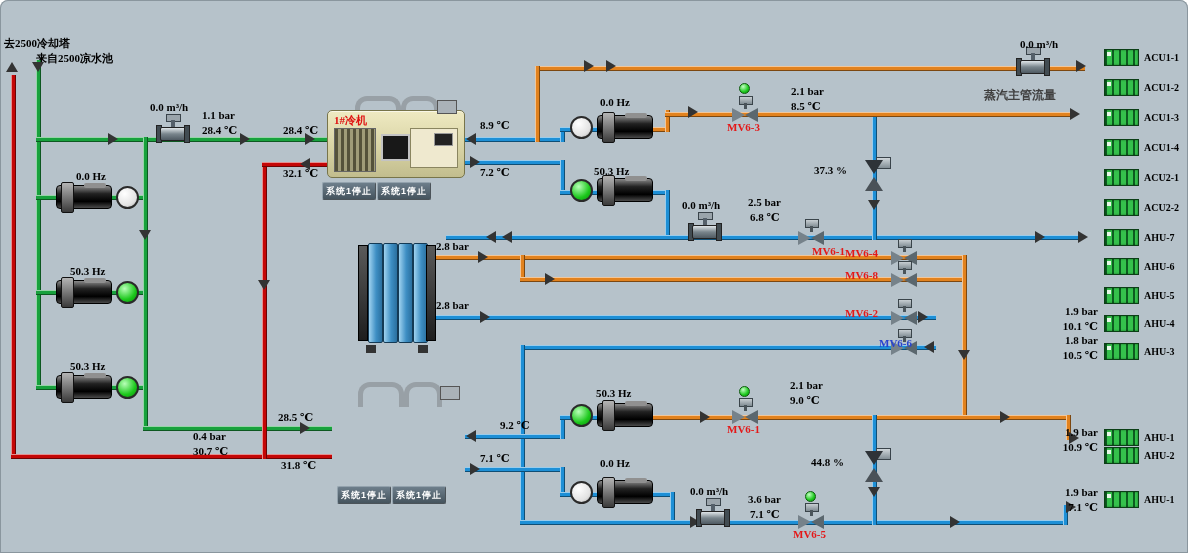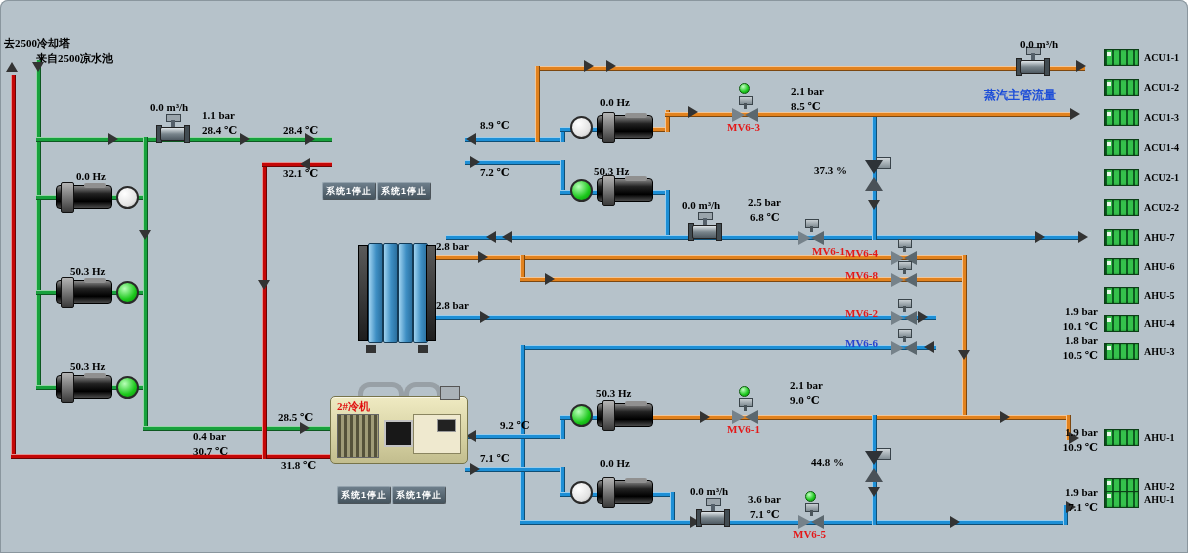--- a/index.html
+++ b/index.html
@@ -16,21 +16,21 @@
   .aL{border-top:6px solid transparent;border-bottom:6px solid transparent;border-right:10px solid #333}
   .aU{border-left:6px solid transparent;border-right:6px solid transparent;border-bottom:10px solid #333}
   .aD{border-left:6px solid transparent;border-right:6px solid transparent;border-top:10px solid #333}
   
   .t{position:absolute;font:bold 11px "Liberation Serif","DejaVu Serif",serif;color:#000;white-space:nowrap}
   .tr{color:#e41818}.tb{color:#2743d0}
   .tv{position:absolute;width:48px;text-align:right;font:bold 11px "Liberation Serif","DejaVu Serif",serif;color:#000;white-space:nowrap}
   .title{position:absolute;left:520px;top:6px;width:150px;height:25px;background:#ef9191;border:1px solid #d87f7f;
          color:#c80000;font:bold 17px "Liberation Serif","DejaVu Serif",serif;letter-spacing:4px;
          display:flex;align-items:center;justify-content:center}
-  .steamlbl{position:absolute;font:bold 12px "Liberation Serif","DejaVu Serif",serif;color:#1d4ed8;white-space:nowrap}
+  .steamlbl{position:absolute;font:bold 12px "Liberation Serif","DejaVu Serif",serif;color:#404040;white-space:nowrap}
   
   .pump{position:absolute;display:flex;align-items:center;gap:4px}
   .pbody{display:block;position:relative;width:54px;height:22px;border-radius:4px;border:1px solid #000;
          background:linear-gradient(#8a8a8a,#222 35%,#000 70%,#4a4a4a)}
   .pbody:before{content:"";position:absolute;left:4px;top:-4px;width:11px;height:29px;border-radius:2px;
          background:linear-gradient(#b5b5b5,#3a3a3a);border:1px solid #111}
   .pbody:after{content:"";position:absolute;right:5px;top:-3px;width:22px;height:5px;background:#909090;border-radius:2px}
   .pind{display:block;width:19px;height:19px;border-radius:50%;border:2px solid #2a2a2a}
   .on{background:radial-gradient(circle at 35% 30%,#b8ffb8,#1cc81c 60%,#0a8a0a)}
   .off{background:radial-gradient(circle at 35% 30%,#ffffff,#e2e2e2 65%,#a8a8a8)}
@@ -174,34 +174,39 @@
   <i class="ar aR" style="left:584px;top:60px"></i>
   <i class="ar aR" style="left:606px;top:60px"></i>
   <i class="ar aR" style="left:688px;top:106px"></i>
 
   <i class="ar aR" style="left:1076px;top:60px"></i>
   <i class="ar aR" style="left:1070px;top:108px"></i>
   <i class="ar aR" style="left:1078px;top:231px"></i>
   <i class="ar aR" style="left:1069px;top:432px"></i>
   <i class="ar aR" style="left:1066px;top:501px"></i>
 
-  <div class="sysbtn" style="left:322px;top:182px">系统1停止</div>
-  <div class="sysbtn" style="left:377px;top:182px">系统1停止</div>
-
-  <div class="chiller" style="left:330px;top:382px">
+  <div class="chiller" style="left:327px;top:96px">
     <i class="chp" style="left:28px;width:36px"></i>
     <i class="chp" style="left:74px;width:28px"></i>
     <div class="chbody">
-      <span class="chname">2#冷机</span>
+      <span class="chname">1#冷机</span>
       <i class="chgrille"></i>
       <i class="chwindow"></i>
       <div class="chpanel">
         <i class="chscreen"></i>
       </div>
     </div>
+    <i class="chbox"></i>
+  </div>
+  <div class="sysbtn" style="left:322px;top:182px">系统1停止</div>
+  <div class="sysbtn" style="left:377px;top:182px">系统1停止</div>
+
+  <div class="chiller" style="left:330px;top:382px">
+    <i class="chp" style="left:28px;width:36px"></i>
+    <i class="chp" style="left:74px;width:28px"></i>
     <i class="chbox"></i>
   </div>
   <div class="sysbtn" style="left:337px;top:486px">系统1停止</div>
   <div class="sysbtn" style="left:392px;top:486px">系统1停止</div>
 
   <div class="hx" style="left:358px;top:243px">
     <i class="hxend l"></i>
     <i class="hxplate" style="left:10px"></i>
     <i class="hxplate" style="left:25px"></i>
     <i class="hxplate" style="left:40px"></i>
@@ -351,21 +356,21 @@
   <span class="t" style="left:791px;top:85px">2.1 bar</span>
   <span class="t" style="left:791px;top:100px">8.5 ℃</span>
   <span class="t" style="left:814px;top:164px">37.3 %</span>
   <span class="t" style="left:682px;top:199px">0.0 m³/h</span>
   <span class="t" style="left:748px;top:196px">2.5 bar</span>
   <span class="t" style="left:750px;top:211px">6.8 ℃</span>
   <span class="t tr" style="left:812px;top:245px">MV6-1</span>
   <span class="t tr" style="left:845px;top:247px">MV6-4</span>
   <span class="t tr" style="left:845px;top:269px">MV6-8</span>
   <span class="t tr" style="left:845px;top:307px">MV6-2</span>
-  <span class="t tb" style="left:845px;top:337px">MV6-6</span>
+  <span class="t tb" style="left:879px;top:337px">MV6-6</span>
   <span class="t" style="left:436px;top:240px">2.8 bar</span>
   <span class="t" style="left:436px;top:299px">2.8 bar</span>
   <span class="t" style="left:193px;top:430px">0.4 bar</span>
   <span class="t" style="left:193px;top:445px">30.7 ℃</span>
   <span class="t" style="left:278px;top:411px">28.5 ℃</span>
   <span class="t" style="left:281px;top:459px">31.8 ℃</span>
   <span class="t" style="left:500px;top:419px">9.2 ℃</span>
   <span class="t" style="left:480px;top:452px">7.1 ℃</span>
   <span class="t tr" style="left:727px;top:423px">MV6-1</span>
   <span class="t" style="left:790px;top:379px">2.1 bar</span>
@@ -428,21 +433,21 @@
       <span class="ulabel">AHU-4</span>
     </div>
   <div class="unit" style="left:1104px;top:343px">
       <i class="uicon"></i>
       <span class="ulabel">AHU-3</span>
     </div>
   <div class="unit" style="left:1104px;top:429px">
       <i class="uicon"></i>
       <span class="ulabel">AHU-1</span>
     </div>
-  <div class="unit" style="left:1104px;top:478px">
+  <div class="unit" style="left:1104px;top:447px">
       <i class="uicon"></i>
       <span class="ulabel">AHU-2</span>
     </div>
   <div class="unit" style="left:1104px;top:491px">
       <i class="uicon"></i>
       <span class="ulabel">AHU-1</span>
     </div>
 
 </div>
 

